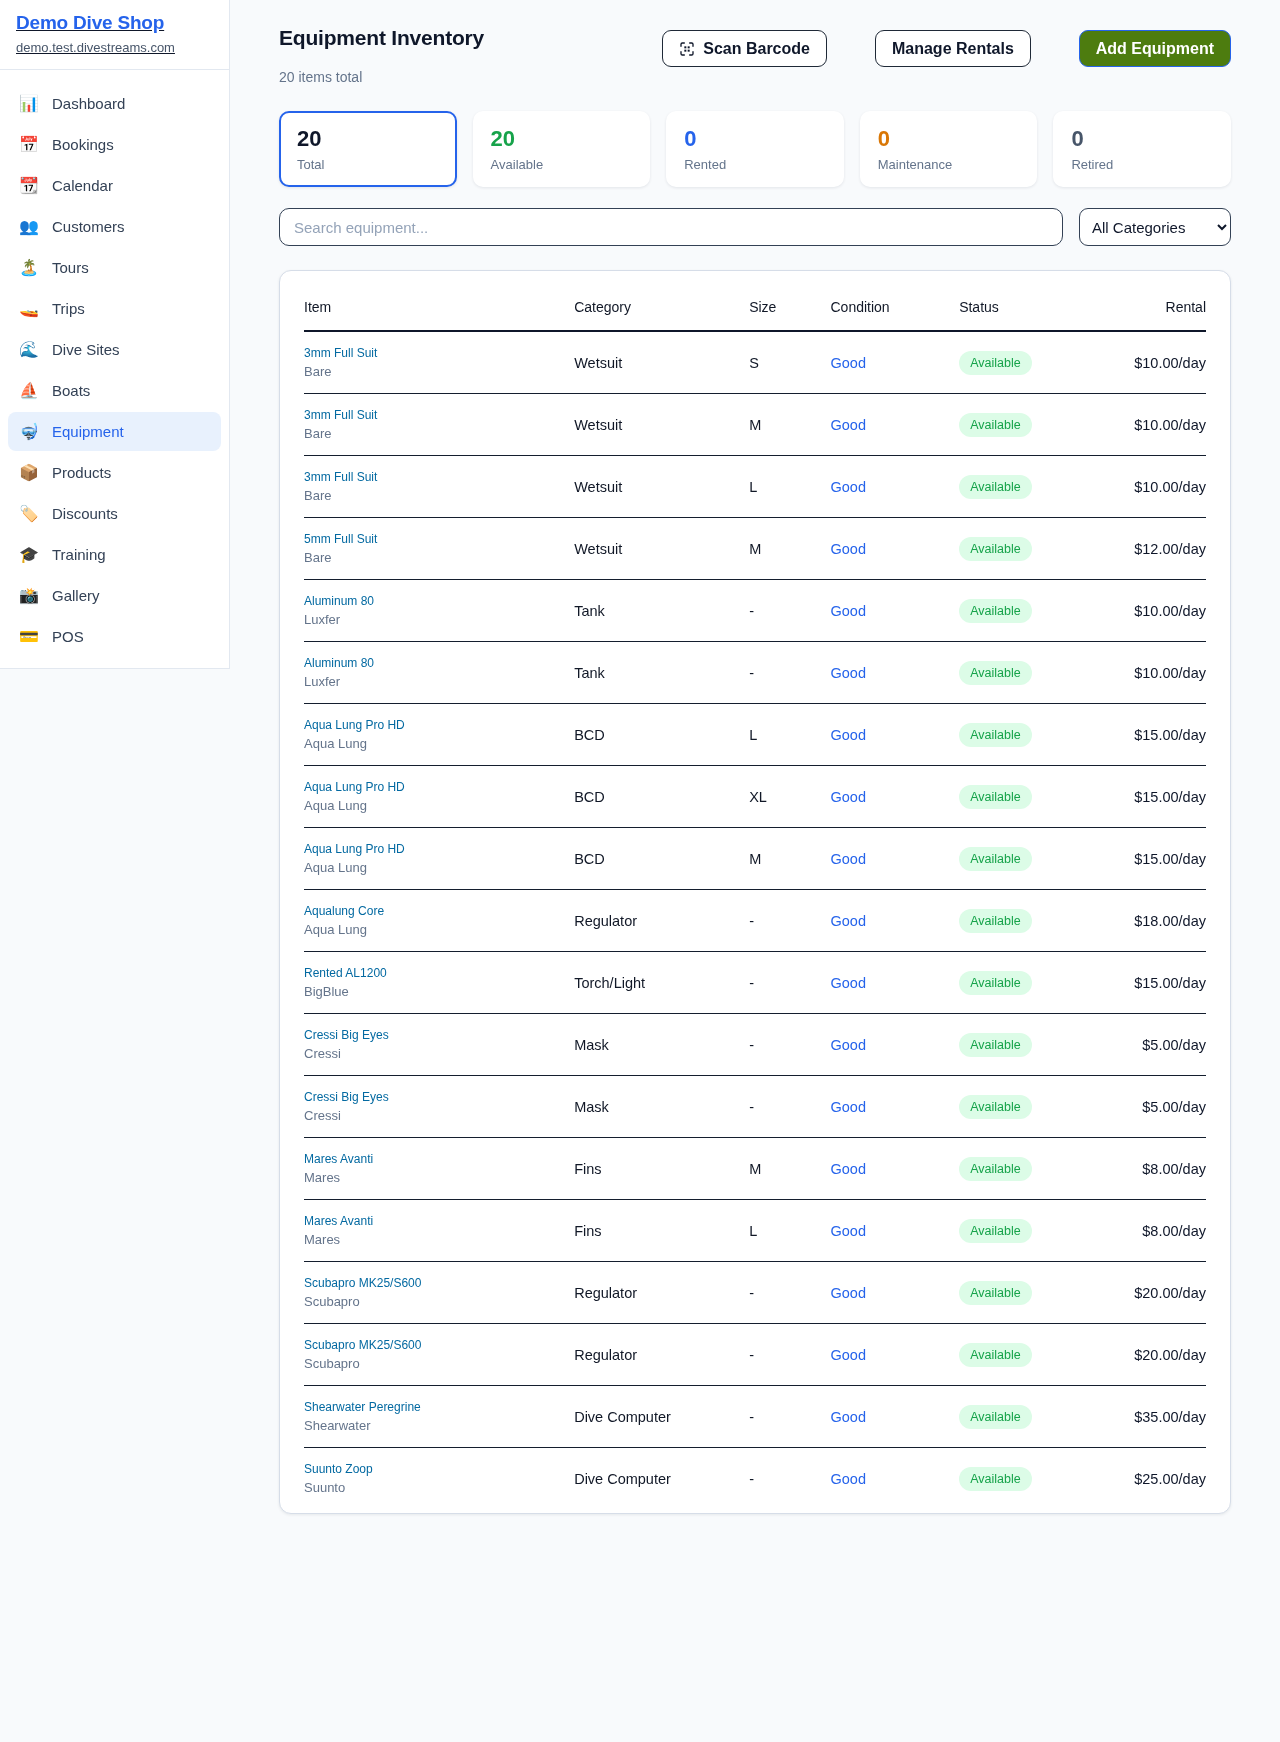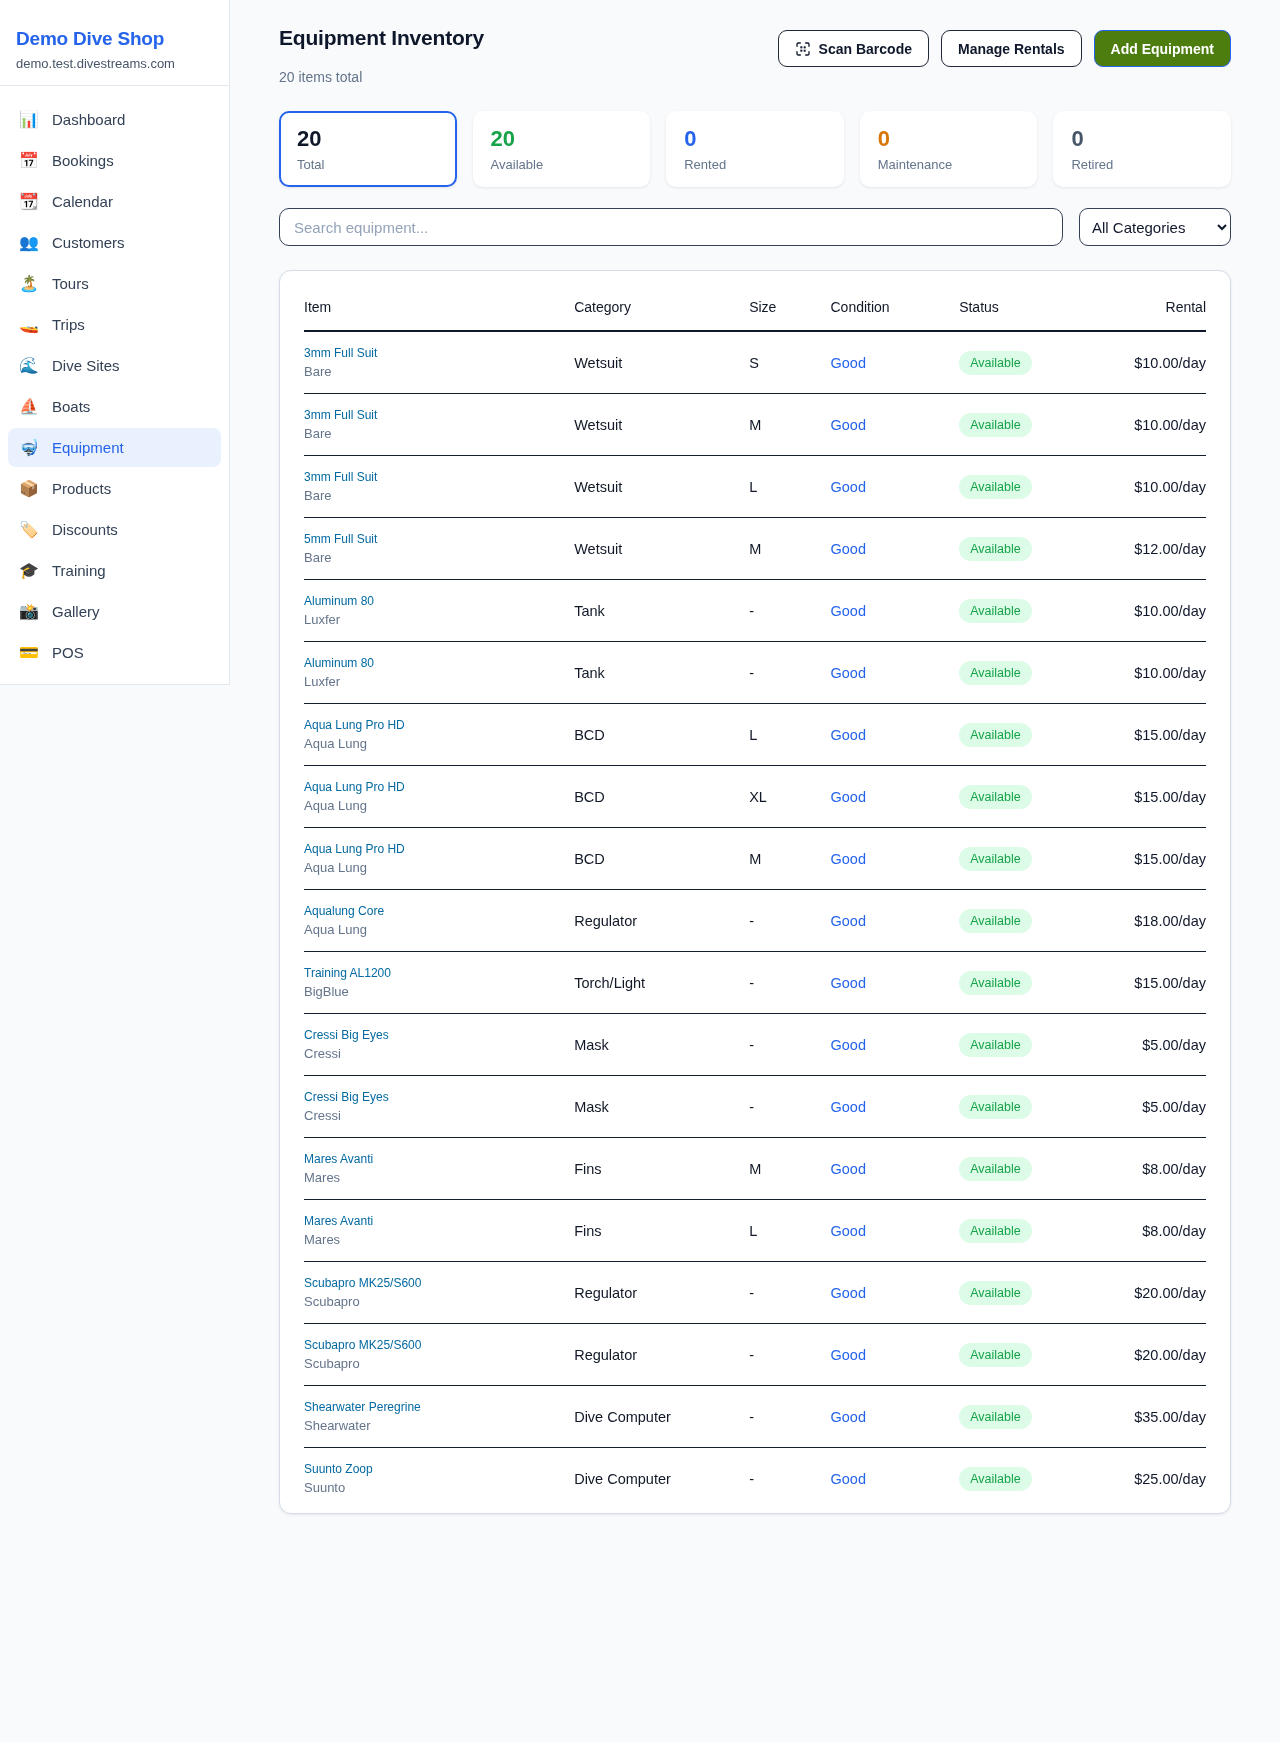--- a/index.html
+++ b/index.html
@@ -7,21 +7,21 @@
   body {
     width:1280px; height:1742px; overflow:hidden;
     background:#f8fafc; color:#0f172a;
     font-family:"Liberation Sans","DejaVu Sans",sans-serif;
   }
   .app { display:flex; align-items:flex-start; }
 
   
   .sidebar { width:230px; min-width:230px; background:#fff;
     border-right:1px solid #e2e8f0; border-bottom:1px solid #e2e8f0; }
-  .brand { padding:28px 16px 14px; }
+  .brand { padding:12px 16px 14px;text-decoration:underline; }
   .brand-title { font-size:19px; font-weight:800; color:#2563eb; margin:0 0 6px; letter-spacing:-0.2px; }
   .brand-domain { font-size:13px; color:#475569; }
   .nav { padding:12px 8px 10px; border-top:1px solid #e2e8f0; }
   .nav-item { display:flex; align-items:center; gap:12px; padding:10px 10px;
     margin:2px 0; border-radius:8px; font-size:15px; color:#334155; cursor:pointer; }
   .nav-item.active { background:#e8f1fd; color:#2563eb; }
   .nav-icon { width:22px; font-size:16px; text-align:center; flex:none; }
   .user { border-top:1px solid #e2e8f0; padding:13px 12px; display:flex; align-items:center; gap:9px; }
   .avatar { width:34px; height:34px; border-radius:50%; background:#eef2f7; flex:none;
     display:flex; align-items:center; justify-content:center; }
@@ -31,23 +31,23 @@
   .user-role { font-size:12px; color:#64748b; margin-top:2px; }
   .signout { margin-left:auto; display:flex; align-items:center; gap:6px;
     color:#64748b; font-size:14px; cursor:pointer; white-space:nowrap; }
 
   
   .main { flex:1; padding:26px 49px 0; min-width:0; }
   .page-head { display:flex; justify-content:space-between; align-items:flex-start; }
   .page-title { font-size:21px; font-weight:800; margin:0; letter-spacing:-0.2px; }
   .page-subtitle { font-size:14px; color:#64748b; margin-top:19px; }
   .actions { display:flex; gap:12px; padding-top:4px; }
-  .btn { height:37px; padding:0 16px; border-radius:9px; font-size:14px; font-weight:600;
+  .btn { height:37px; padding:0 16px; border-radius:9px; font-size:16px; font-weight:600;
     display:inline-flex; align-items:center; gap:8px; background:#fff;
-    border:1px solid #1f2937; color:#0f172a; cursor:pointer; }
+    border:1px solid #1f2937; color:#0f172a; cursor:pointer;margin-left:36px; }
   .btn.primary { background:#4d7c0f; border-color:#2563eb; color:#fff;text-align:right; }
 
   .stats { display:flex; gap:16px; margin-top:26px; }
   .stat { flex:1; background:#fff; border-radius:10px; padding:13px 16px;
     border:2px solid transparent; box-shadow:0 1px 3px rgba(15,23,42,.09); cursor:pointer; }
   .stat.selected { border-color:#2563eb; }
   .stat-value { font-size:22px; font-weight:800; }
   .stat-label { font-size:13px; color:#64748b; margin-top:5px; }
 
   .filter-row { display:flex; gap:16px; margin-top:21px; }
@@ -333,21 +333,21 @@
                 <div class="item-brand">Aqua Lung</div>
               </td>
               <td>Regulator</td>
               <td>-</td>
               <td><span class="cond">Good</span></td>
               <td><span class="pill">Available</span></td>
               <td class="right"><span class="price">$18.00/day</span></td>
             </tr>
             <tr>
               <td>
-                <div class="item-name">Training AL1200</div>
+                <div class="item-name">Rented AL1200</div>
                 <div class="item-brand">BigBlue</div>
               </td>
               <td>Torch/Light</td>
               <td>-</td>
               <td><span class="cond">Good</span></td>
               <td><span class="pill">Available</span></td>
               <td class="right"><span class="price">$15.00/day</span></td>
             </tr>
             <tr>
               <td>

